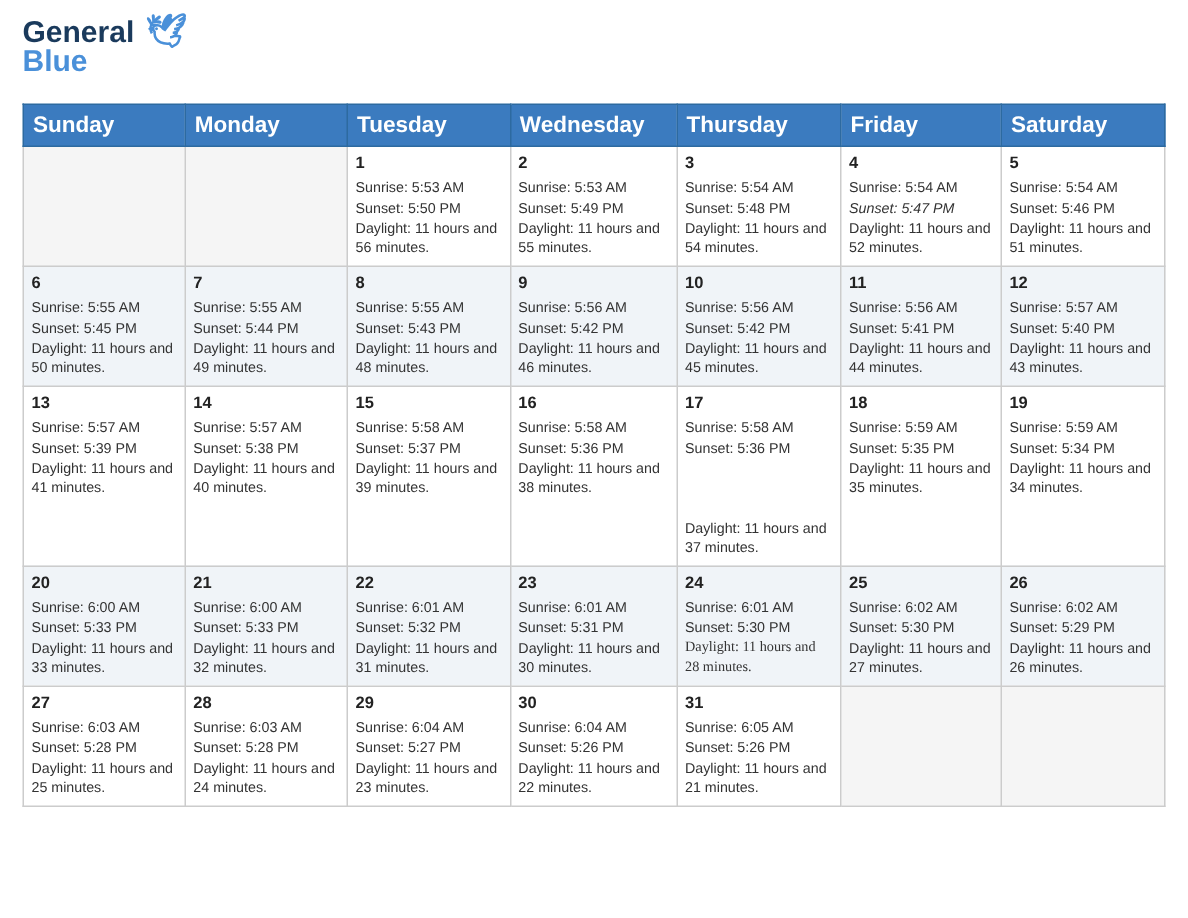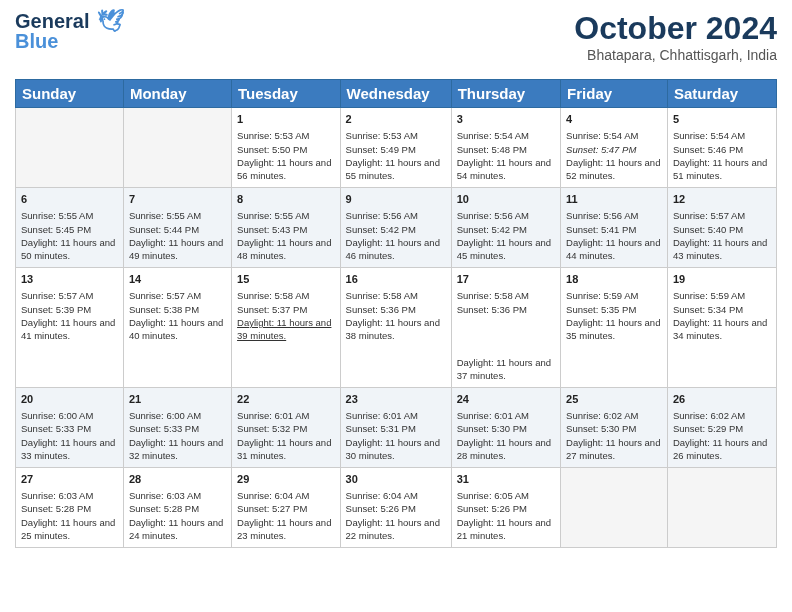--- a/index.html
+++ b/index.html
@@ -90,24 +90,20 @@
 <div class="container">
   <div class="header">
     <div class="logo">
       <div style="display:flex; align-items:center; gap:2px;">
         <div style="font-size:20px; font-weight:bold; color:#1a3a5c; line-height:1;">
           <span style="color:#1a3a5c;">General</span>
           <span style="color:#4a90d9; font-size:22px; margin-left:2px;">🕊</span>
         </div>
       </div>
       <div style="font-size:20px; font-weight:bold; color:#4a90d9; margin-top:-2px;">Blue</div>
-    </div>
-    <div class="title-section">
-      <div class="month-title">October 2024</div>
-      <div class="location">Bhatapara, Chhattisgarh, India</div>
     </div>
   </div>
 
   <table class="calendar">
     <thead>
       <tr>
         <th>Sunday</th>
         <th>Monday</th>
         <th>Tuesday</th>
         <th>Wednesday</th>
@@ -205,21 +201,21 @@
           <td>
             <span class="day-num">14</span>
             <span style="display: block;">Sunrise: 5:57 AM</span>
             <span style="display: block;">Sunset: 5:38 PM</span>
             <span style="display: block;">Daylight: 11 hours and 40 minutes.</span>
           </td>
           <td>
             <span class="day-num">15</span>
             <span style="display: block;">Sunrise: 5:58 AM</span>
             <span style="display: block;">Sunset: 5:37 PM</span>
-            <span style="display: block; text-decoration: underline;">Daylight: 11 hours and 39 minutes.</span>
+            <span style="display: block;">Daylight: 11 hours and 39 minutes.</span>
           </td>
           <td>
             <span class="day-num">16</span>
             <span style="display: block;">Sunrise: 5:58 AM</span>
             <span style="display: block;">Sunset: 5:36 PM</span>
             <span style="display: block;">Daylight: 11 hours and 38 minutes.</span>
           </td>
           <td>
             <span class="day-num">17</span>
             <span style="display: block;">Sunrise: 5:58 AM</span>
@@ -261,21 +257,21 @@
           <td>
             <span class="day-num">23</span>
             <span style="display: block;">Sunrise: 6:01 AM</span>
             <span style="display: block;">Sunset: 5:31 PM</span>
             <span style="display: block;">Daylight: 11 hours and 30 minutes.</span>
           </td>
           <td>
             <span class="day-num">24</span>
             <span style="display: block;">Sunrise: 6:01 AM</span>
             <span style="display: block;">Sunset: 5:30 PM</span>
-            <span style="display: block;">Daylight: 11 hours and 28 minutes.</span>
+            <span style="display: block; font-family: Liberation Serif, serif;">Daylight: 11 hours and 28 minutes.</span>
           </td>
           <td>
             <span class="day-num">25</span>
             <span style="display: block;">Sunrise: 6:02 AM</span>
             <span style="display: block;">Sunset: 5:30 PM</span>
             <span style="display: block;">Daylight: 11 hours and 27 minutes.</span>
           </td>
           <td>
             <span class="day-num">26</span>
             <span style="display: block;">Sunrise: 6:02 AM</span>

